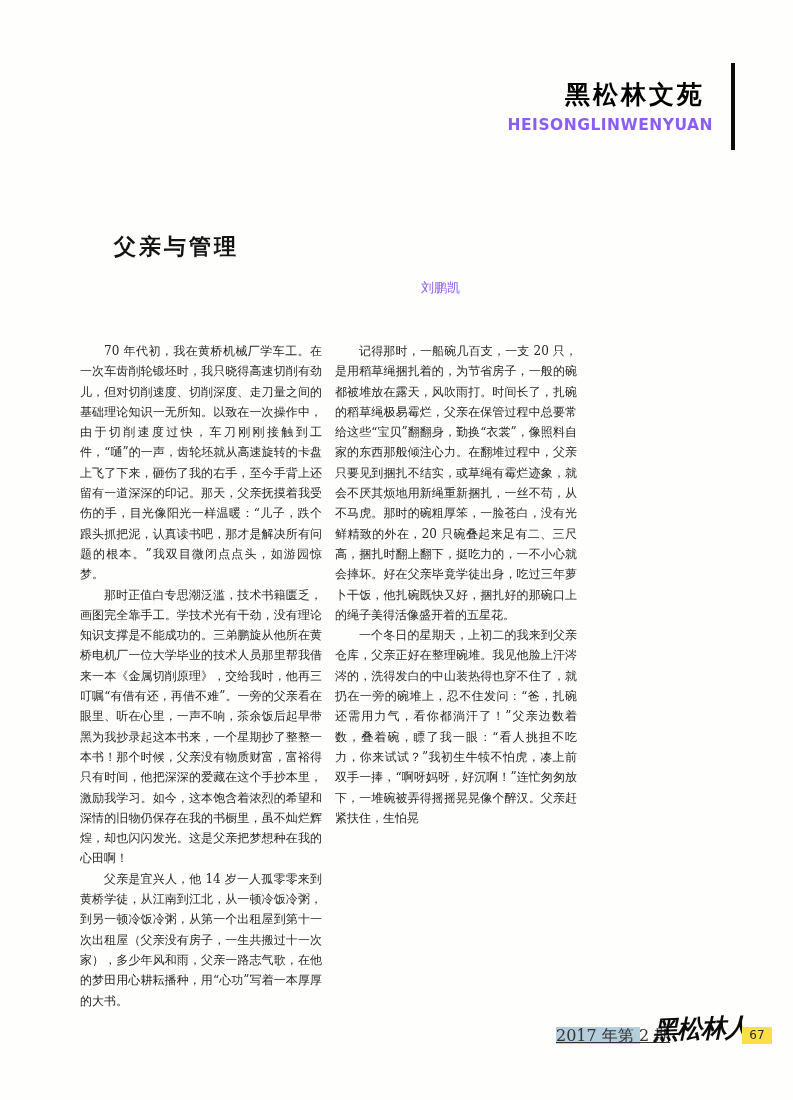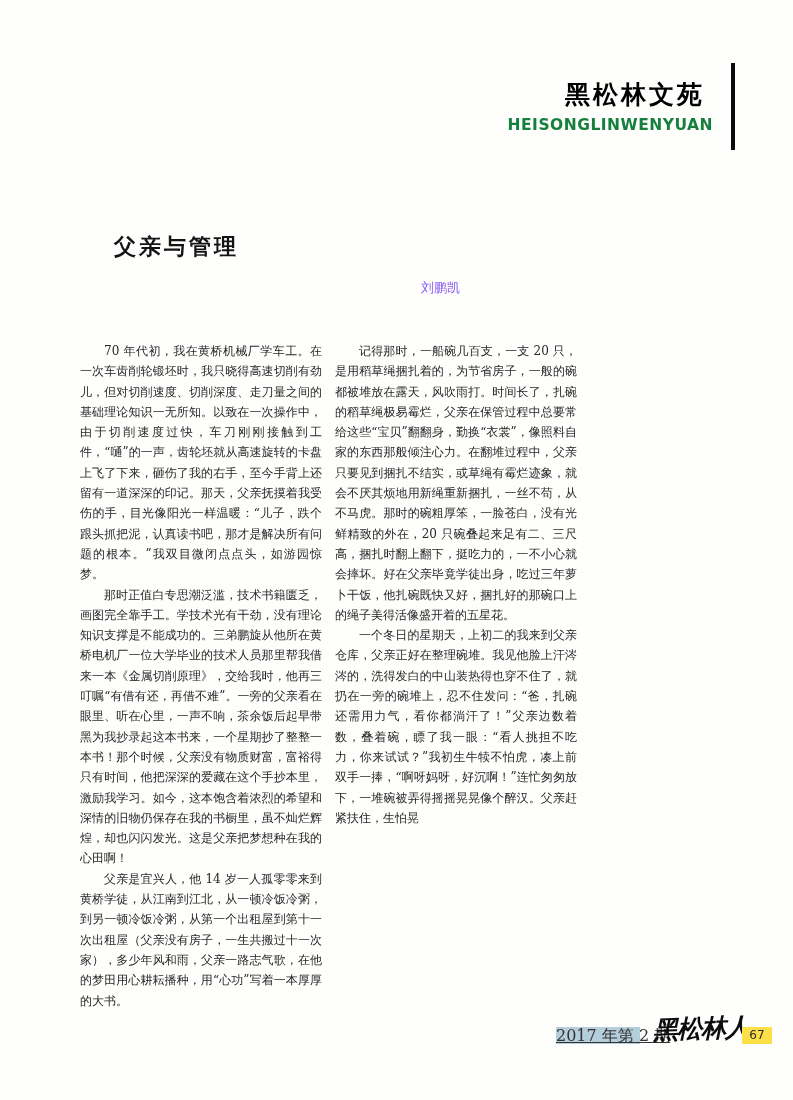--- a/index.html
+++ b/index.html
@@ -83,21 +83,21 @@
     font-family:"DejaVu Sans", sans-serif;
     color:#2b2b2b;
   }
 </style>
 </head>
 <body>
 
 <div class="page">
 
   <div class="header-title">黑松林文苑</div>
-  <div class="header-sub" style="color: #15803d;">HEISONGLINWENYUAN</div>
+  <div class="header-sub" style="color: #8b5cf6;">HEISONGLINWENYUAN</div>
   <div class="header-bar"></div>
 
   <div class="article-title">父亲与管理</div>
   <div class="article-author">刘鹏凯</div>
 
   <div class="col col-left">
     <p>70 年代初，我在黄桥机械厂学车工。在一次车齿削轮锻坯时，我只晓得高速切削有劲儿，但对切削速度、切削深度、走刀量之间的基础理论知识一无所知。以致在一次操作中，由于切削速度过快，车刀刚刚接触到工件，“嗵”的一声，齿轮坯就从高速旋转的卡盘上飞了下来，砸伤了我的右手，至今手背上还留有一道深深的印记。那天，父亲抚摸着我受伤的手，目光像阳光一样温暖：“儿子，跌个跟头抓把泥，认真读书吧，那才是解决所有问题的根本。”我双目微闭点点头，如游园惊梦。</p>
     <p>那时正值白专思潮泛滥，技术书籍匮乏，画图完全靠手工。学技术光有干劲，没有理论知识支撑是不能成功的。三弟鹏旋从他所在黄桥电机厂一位大学毕业的技术人员那里帮我借来一本《金属切削原理》，交给我时，他再三叮嘱“有借有还，再借不难”。一旁的父亲看在眼里、听在心里，一声不响，茶余饭后起早带黑为我抄录起这本书来，一个星期抄了整整一本书！那个时候，父亲没有物质财富，富裕得只有时间，他把深深的爱藏在这个手抄本里，激励我学习。如今，这本饱含着浓烈的希望和深情的旧物仍保存在我的书橱里，虽不灿烂辉煌，却也闪闪发光。这是父亲把梦想种在我的心田啊！</p>
     <p>父亲是宜兴人，他 14 岁一人孤零零来到黄桥学徒，从江南到江北，从一顿冷饭冷粥，到另一顿冷饭冷粥，从第一个出租屋到第十一次出租屋（父亲没有房子，一生共搬过十一次家），多少年风和雨，父亲一路志气歌，在他的梦田用心耕耘播种，用“心功”写着一本厚厚的大书。</p>
   </div>

